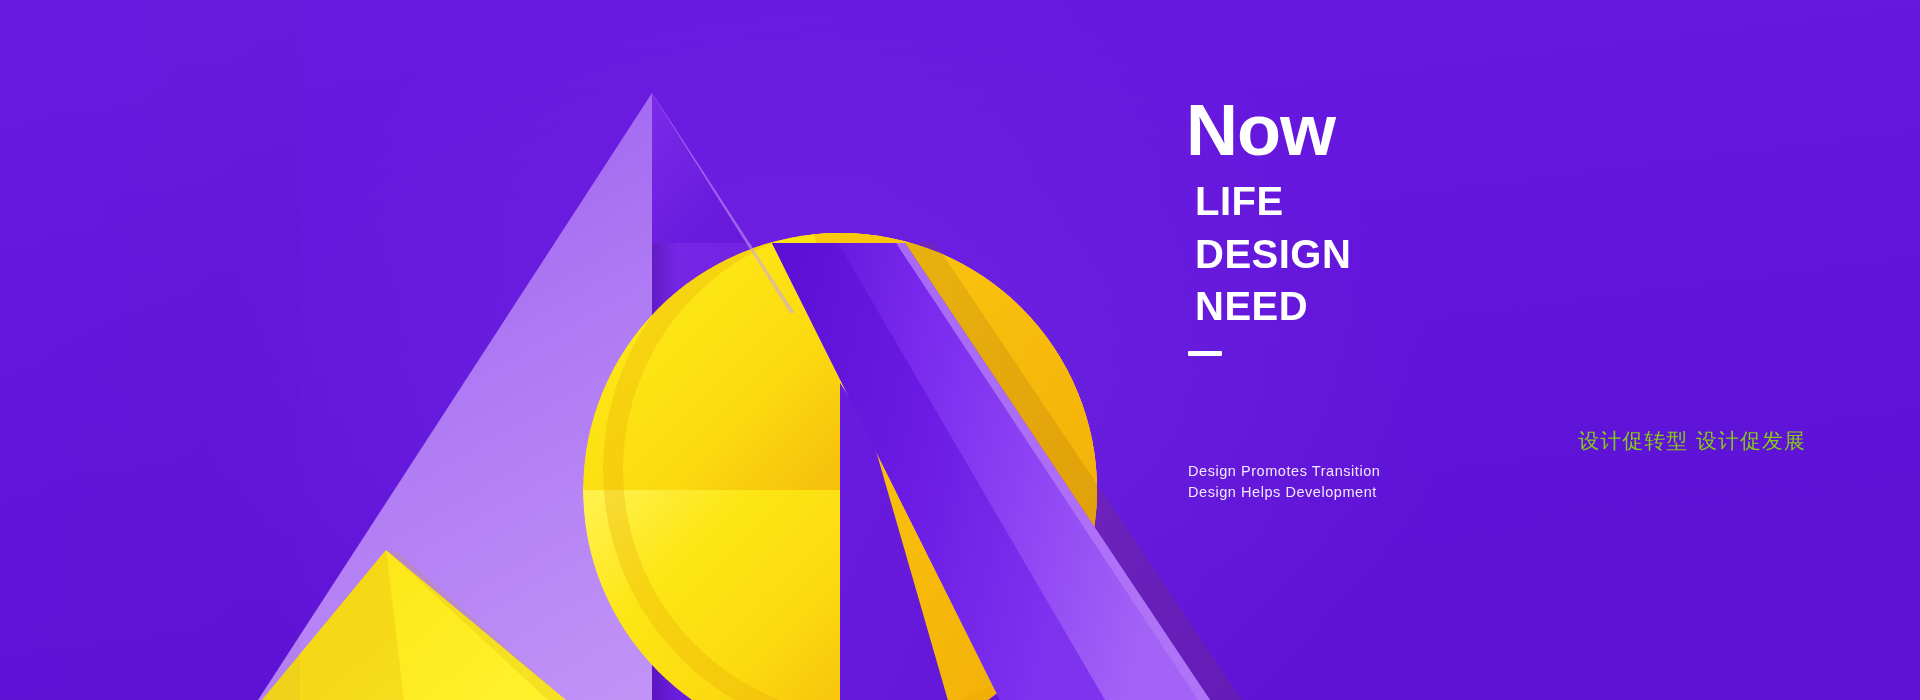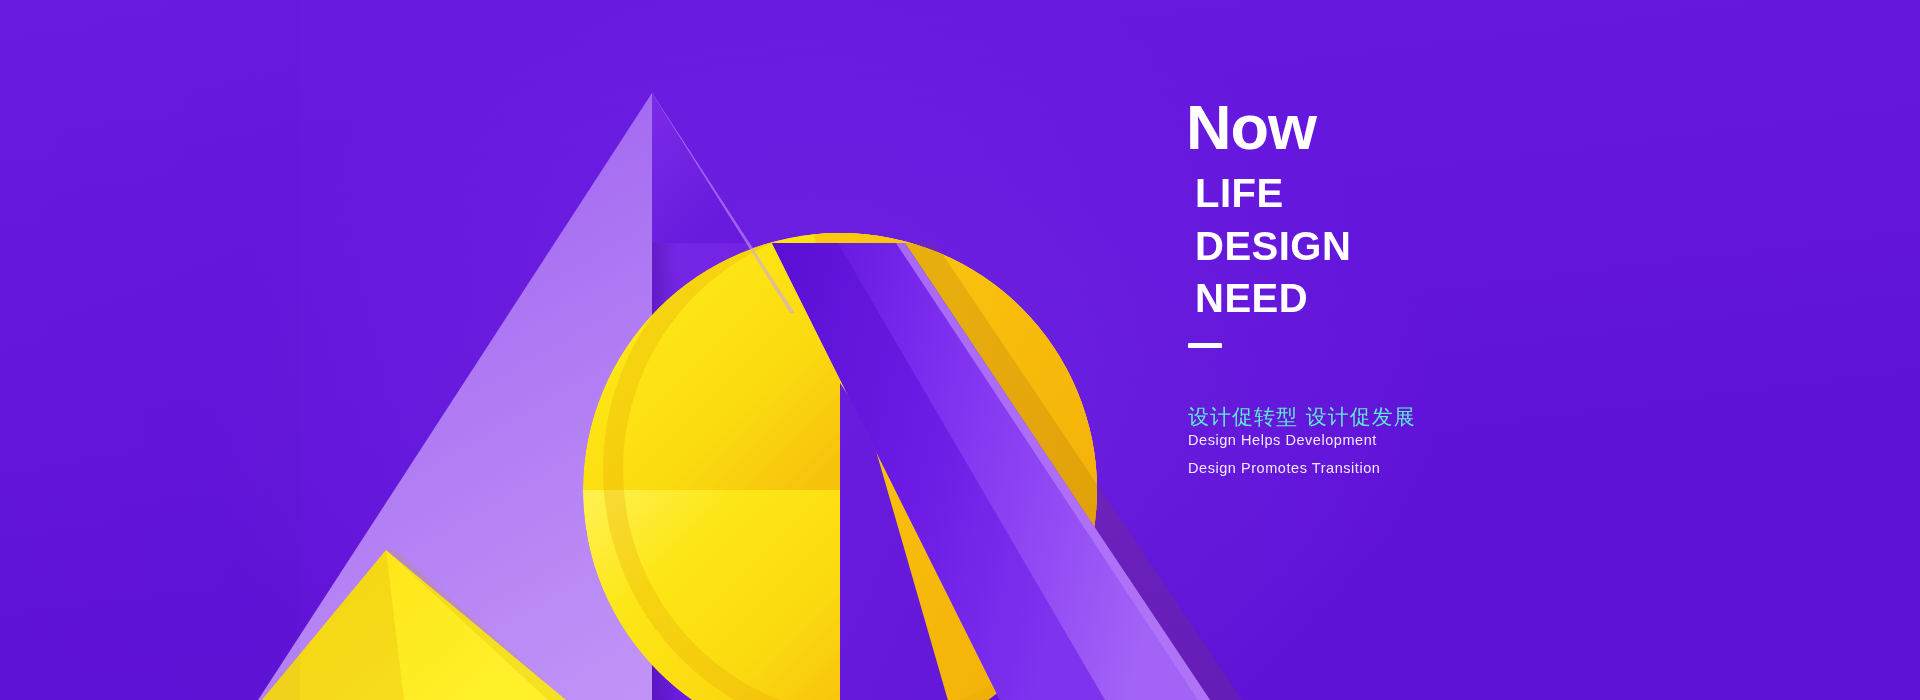--- a/index.html
+++ b/index.html
@@ -33,21 +33,21 @@
   
   #copy {
     position: absolute;
     left: 1186px;
     top: 100px;
     width: 620px;
     color: #ffffff;
   }
 
   .now-word {
-    font-size: 63px;
+    font-size: 72px;
     line-height: 0.86;
     font-weight: 700;
     letter-spacing: -1px;
     color: #ffffff;
     margin: 0 0 18px 0;
     display: block;
   }
 
   .stack-line {
     display: block;
@@ -61,27 +61,28 @@
 
   #rule {
     width: 34px;
     height: 5px;
     background: #ffffff;
     margin: 22px 0 0 2px;
     border-radius: 1px;
   }
 
   #tagline-cn {
-    margin: 56px 0 0 2px;
+    margin: 72px 0 0 2px;
     font-size: 21px;
     line-height: 1.25;
     letter-spacing: 1px;
-    color: #5eead4;
+    color: #84cc16;
     font-weight: 400;
     font-family: "DejaVu Sans", "Liberation Sans", sans-serif;
+    text-align: right;
   }
 
   .tagline-en {
     display: block;
     margin: 0 0 0 2px;
     font-size: 14.5px;
     line-height: 1.42;
     letter-spacing: 0.55px;
     color: #f2e9ff;
     font-weight: 400;
@@ -251,18 +252,18 @@
     <span class="stack-line">LIFE</span>
 
     <span class="stack-line">DESIGN</span>
 
     <span class="stack-line">NEED</span>
 
     <div id="rule"></div>
 
     <div id="tagline-cn">设计促转型  设计促发展</div>
 
+    <span class="tagline-en" id="tagline-en-1">Design Promotes Transition</span>
+
     <span class="tagline-en" id="tagline-en-2">Design Helps Development</span>
-
-    <span class="tagline-en" id="tagline-en-1">Design Promotes Transition</span>
   </div>
 
 </div>
 
 </body></html>

